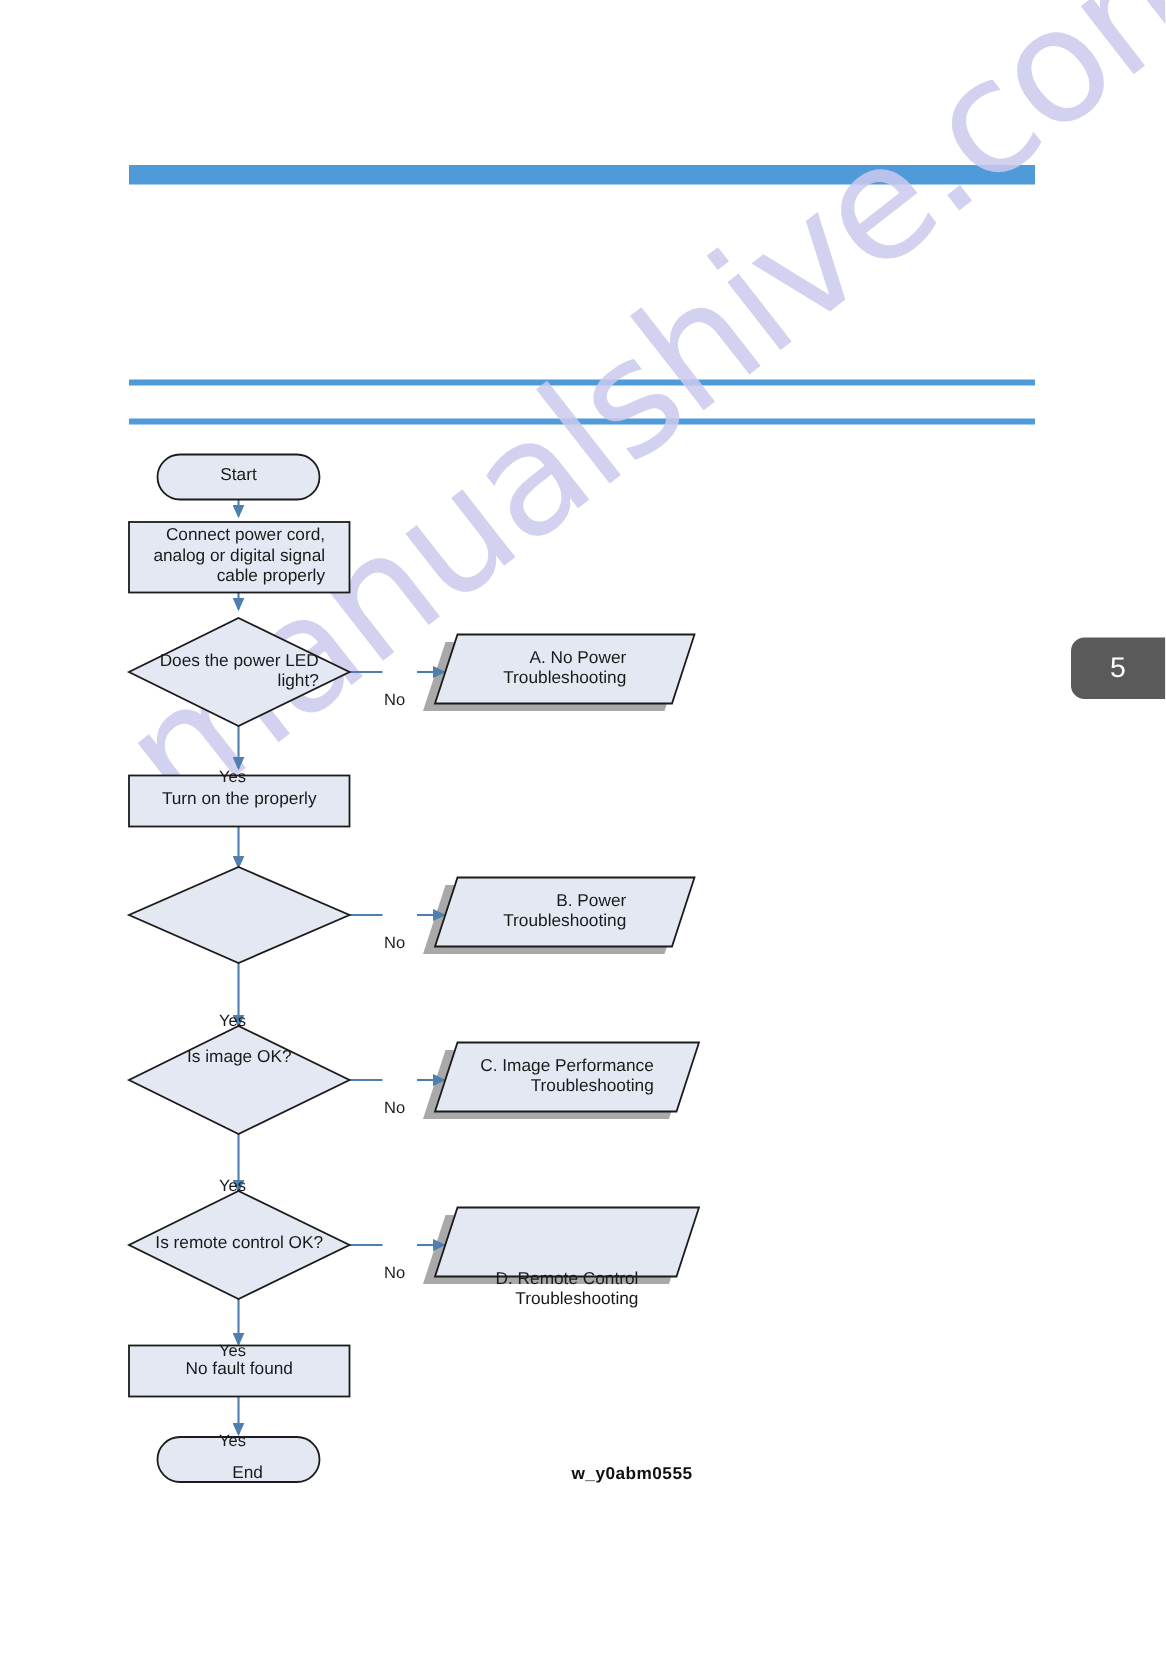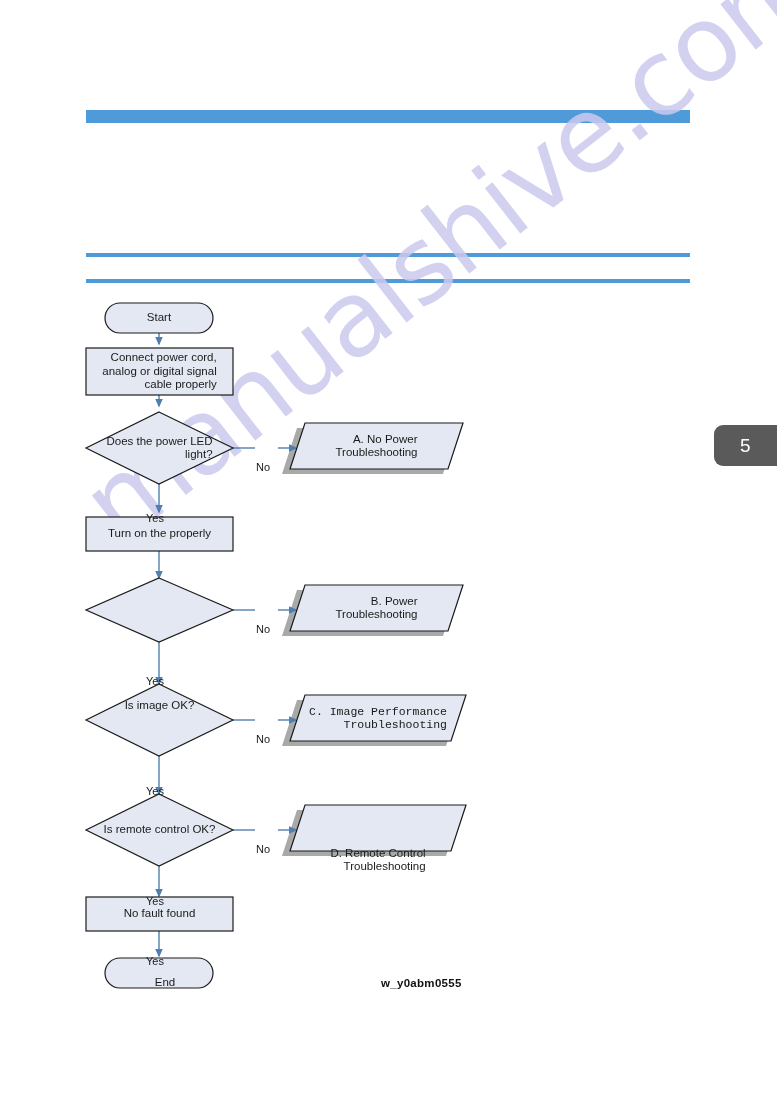--- a/index.html
+++ b/index.html
@@ -172,21 +172,21 @@
 light?</div>
   <div class="fc-label" style="left:86px;top:348px;width:147px;height:47px;">Connect power cord,
 analog or digital signal
 cable properly</div>
   <div class="fc-label" style="left:298px;top:423px;width:157px;height:46px;">A. No Power
 Troubleshooting</div>
   <div class="fc-label" style="left:86px;top:517px;width:147px;height:34px;">Turn on the properly</div>
   <div class="fc-label" style="left:298px;top:585px;width:157px;height:46px;">B. Power
 Troubleshooting</div>
   <div class="fc-label" style="left:86px;top:693px;width:147px;height:26px;">Is image OK?</div>
-  <div class="fc-label" style="left:297px;top:695px;width:162px;height:46px;font-family:Liberation Mono, monospace;">C. Image Performance
+  <div class="fc-label" style="left:297px;top:695px;width:162px;height:46px;">C. Image Performance
 Troubleshooting</div>
   <div class="fc-label" style="left:86px;top:817px;width:147px;height:26px;">Is remote control OK?</div>
   <div class="fc-label" style="left:297px;top:805px;width:162px;height:46px;margin-top:32px;">D. Remote Control
 Troubleshooting</div>
   <div class="fc-label" style="left:86px;top:897px;width:147px;height:34px;">No fault found</div>
   <div class="fc-label" style="left:105px;top:968px;width:120px;height:30px;">End</div>
 
   <div class="fc-edge-label" style="left:256px;top:442px;">No</div>
   <div class="fc-edge-label" style="left:256px;top:604px;">No</div>
   <div class="fc-edge-label" style="left:256px;top:714px;">No</div>

